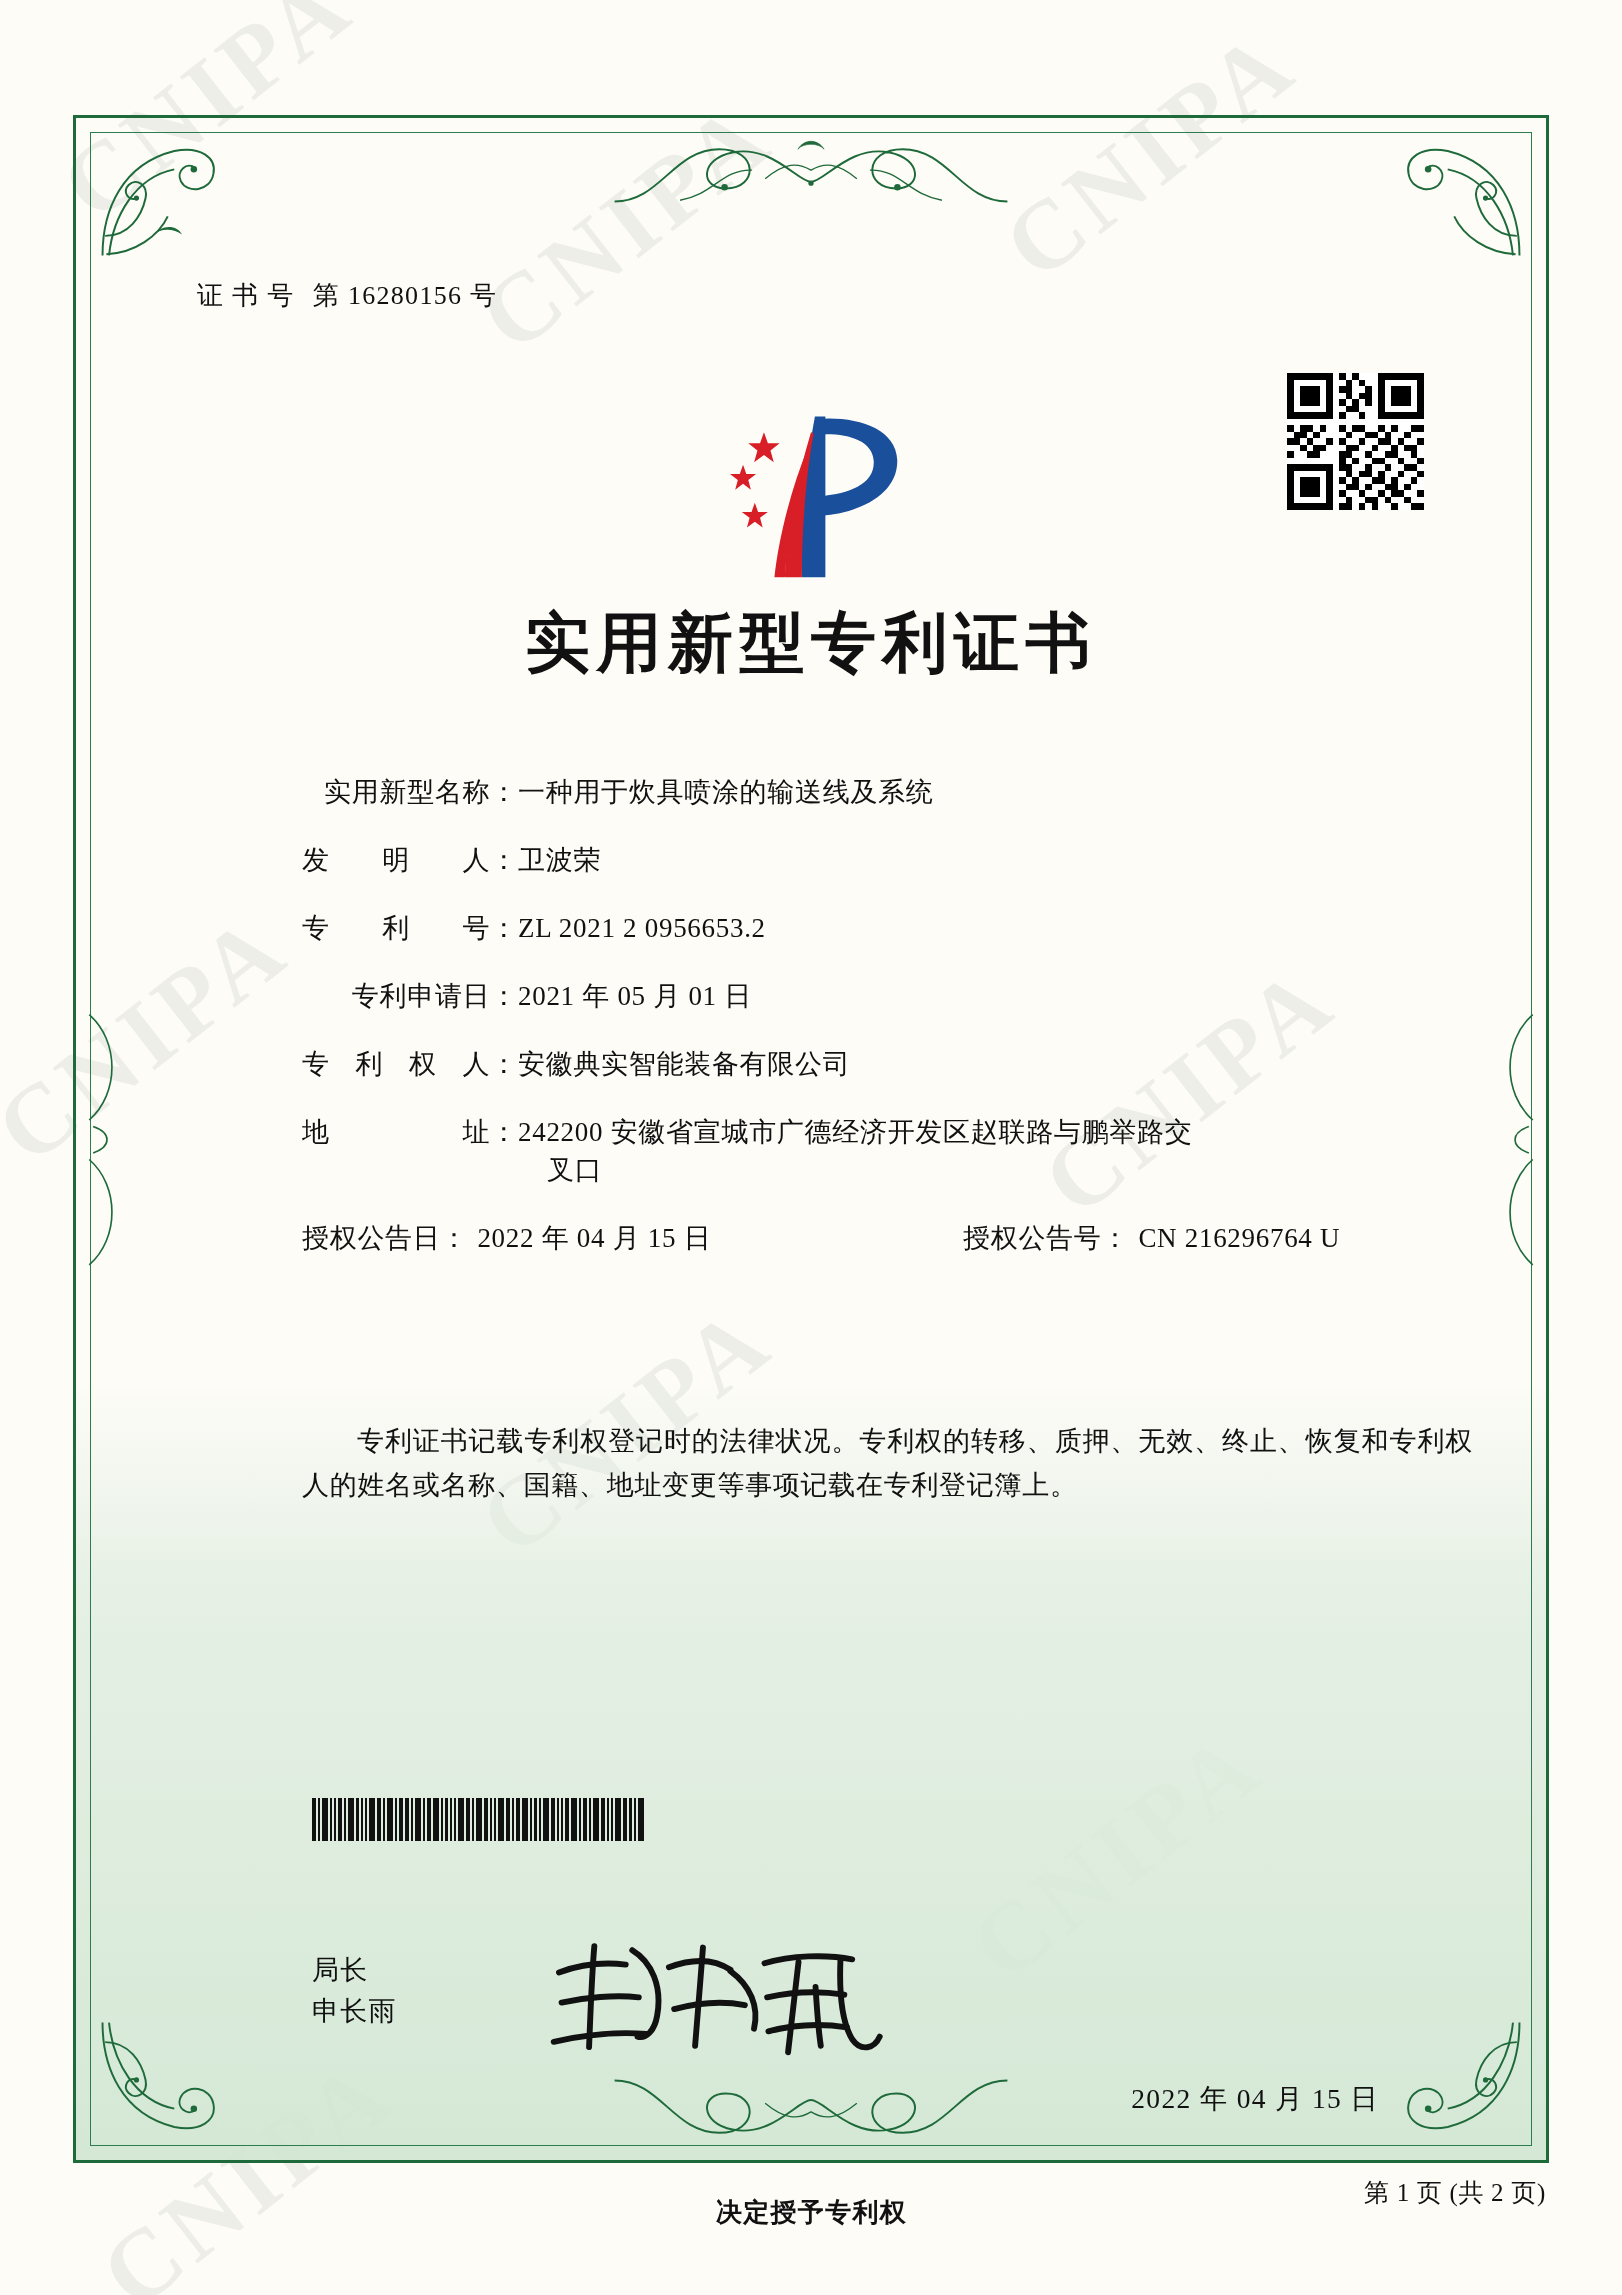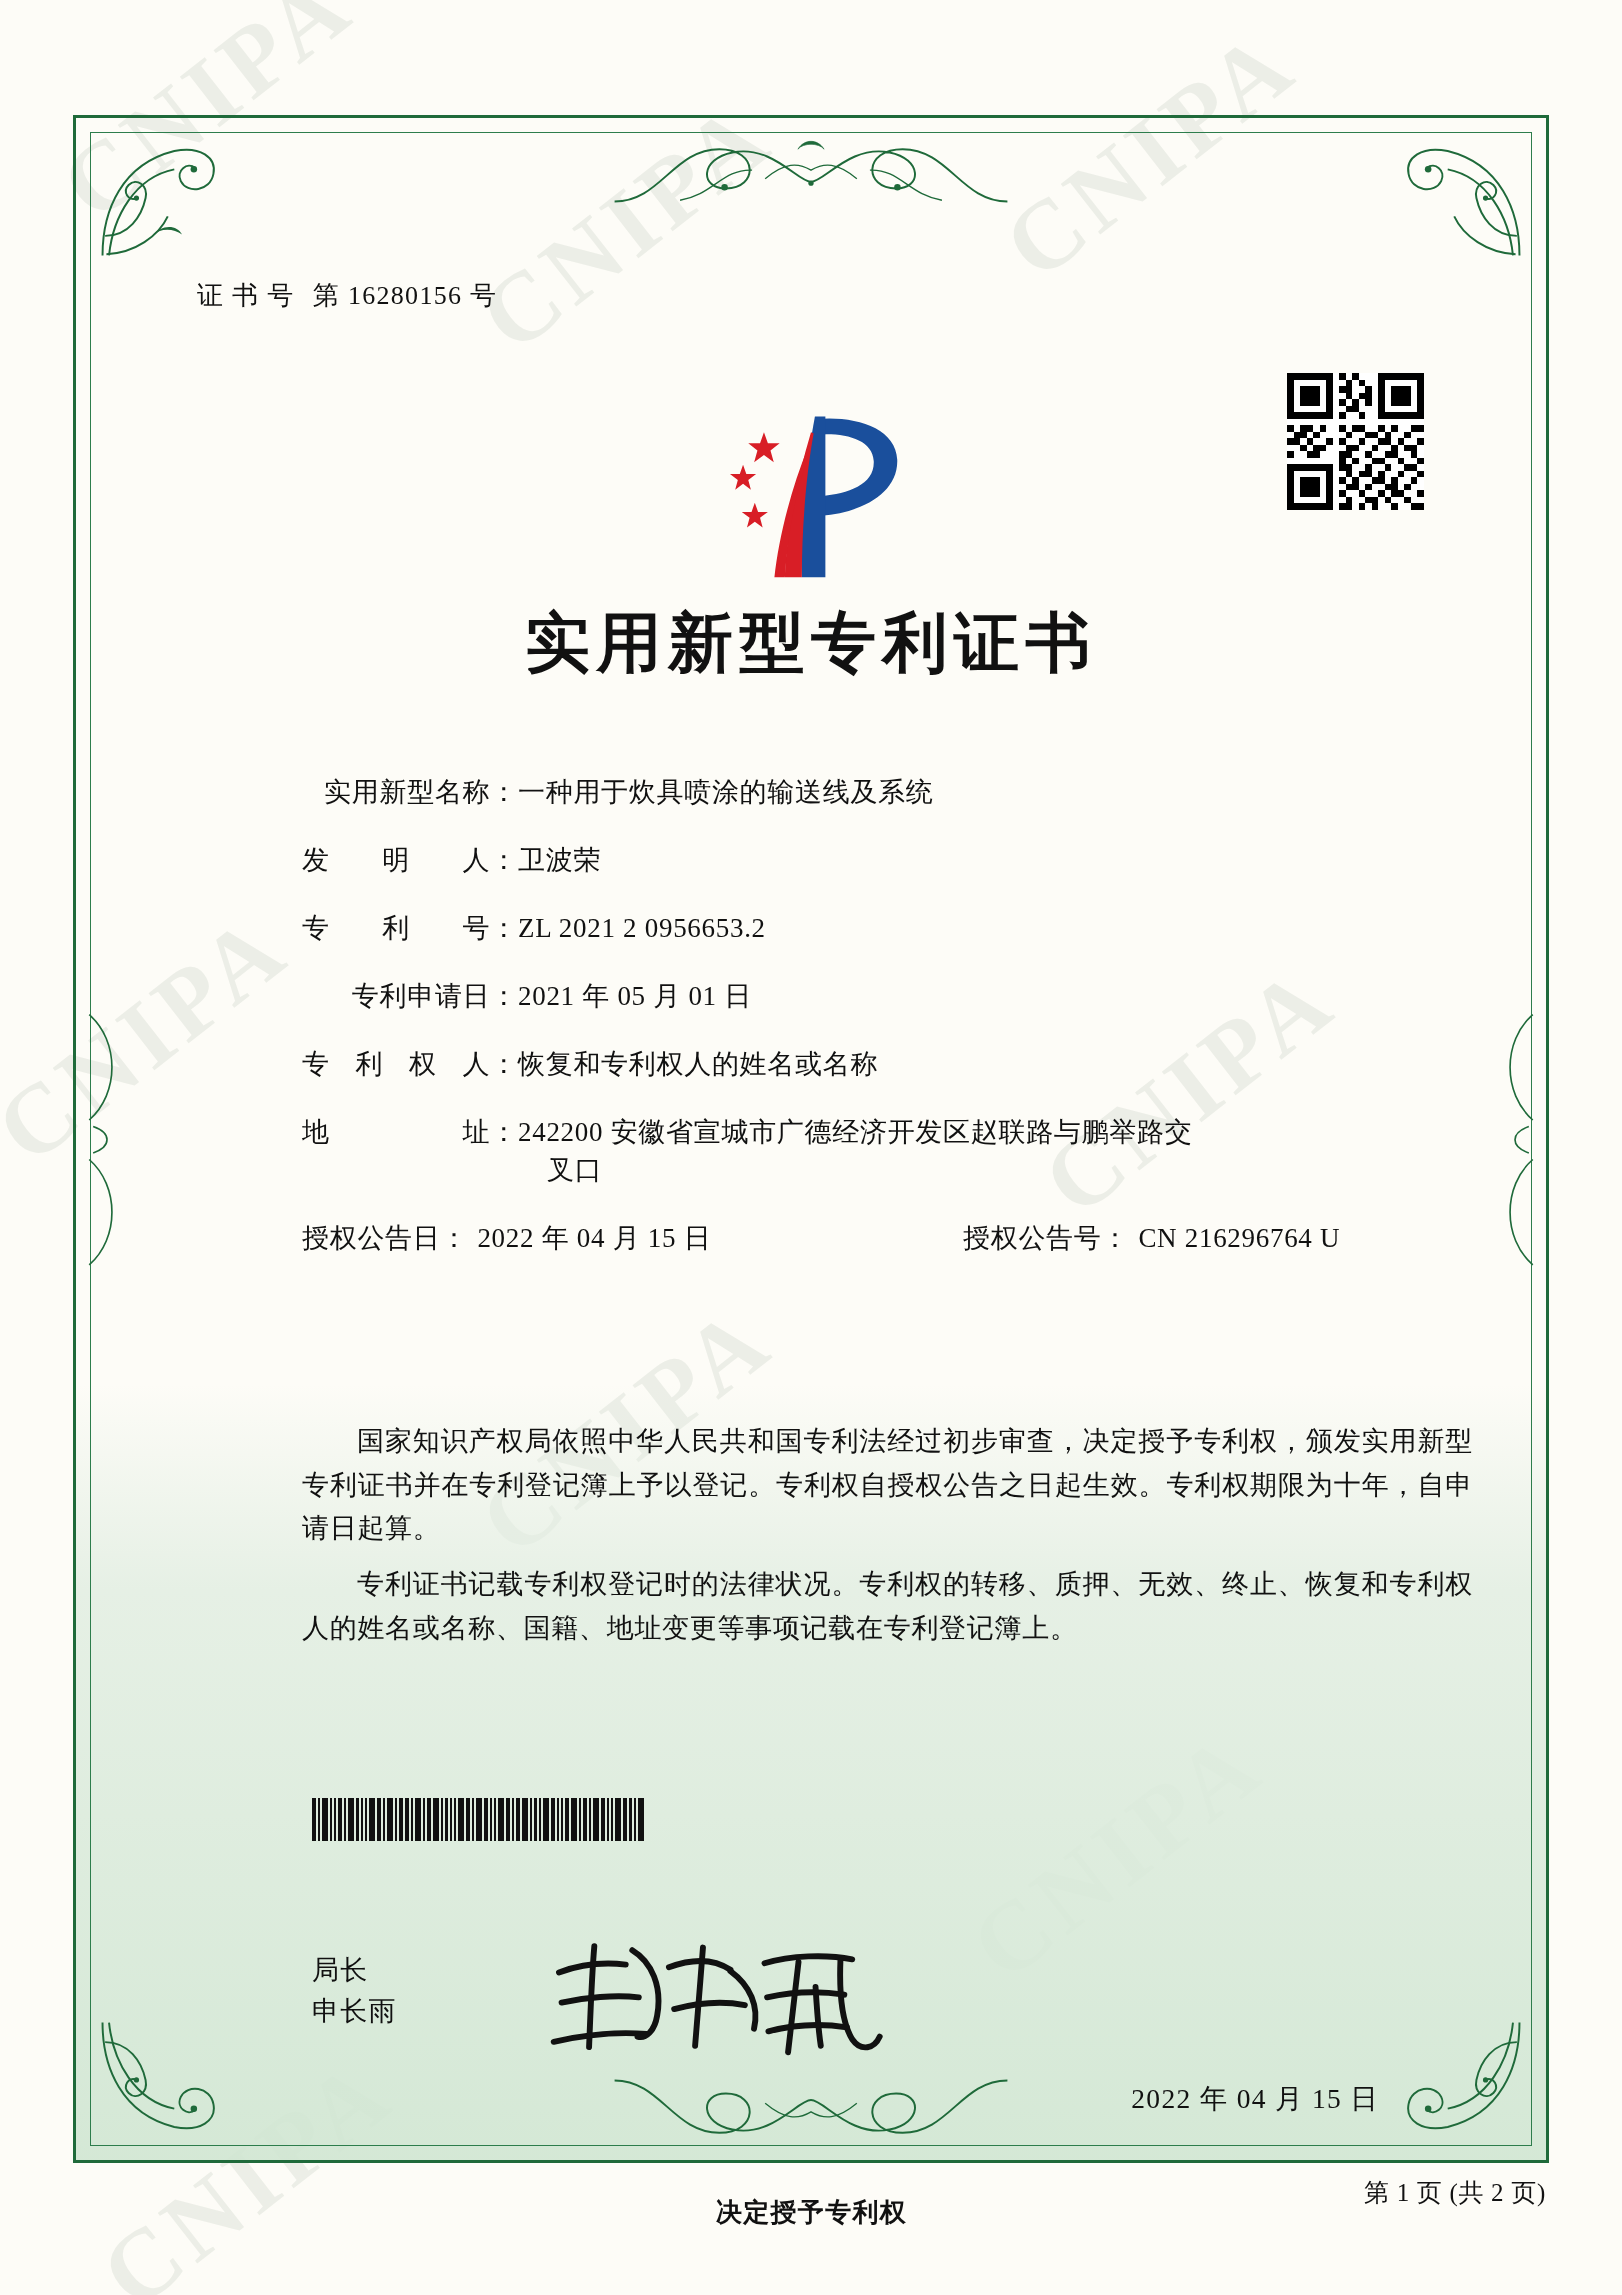--- a/index.html
+++ b/index.html
@@ -538,21 +538,21 @@
         <div class="field-value">2021 年 05 月 01 日</div>
       </div>
 
       <div class="field-row">
         <div class="field-label spread">
           <span>专</span>
           <span>利</span>
           <span>权</span>
           <span>人：</span>
         </div>
-        <div class="field-value">恢复和专利权人的姓名或名称</div>
+        <div class="field-value">安徽典实智能装备有限公司</div>
       </div>
 
       <div class="field-row">
         <div class="field-label spread">
           <span>地</span>
           <span>址：</span>
         </div>
         <div class="field-value">
           <span>242200 安徽省宣城市广德经济开发区赵联路与鹏举路交</span>
           <span class="line2">叉口</span>
@@ -565,21 +565,20 @@
           <span class="val">2022 年 04 月 15 日</span>
         </div>
         <div class="right-part">
           <span class="lbl">授权公告号：</span>
           <span class="val">CN 216296764 U</span>
         </div>
       </div>
     </div>
 
     <div class="paragraphs">
-      <p>国家知识产权局依照中华人民共和国专利法经过初步审查，决定授予专利权，颁发实用新型专利证书并在专利登记簿上予以登记。专利权自授权公告之日起生效。专利权期限为十年，自申请日起算。</p>
       <p>专利证书记载专利权登记时的法律状况。专利权的转移、质押、无效、终止、恢复和专利权人的姓名或名称、国籍、地址变更等事项记载在专利登记簿上。</p>
     </div>
 
     <div class="barcode">
       <div class="bar" style="width:3.9px;height:43px"></div>
         <div class="bar" style="width:2px;height:43px"></div>
       <div class="bar" style="width:5.9px;height:43px"></div>
         <div class="bar" style="width:2px;height:43px"></div>
       <div class="bar" style="width:2px;height:43px"></div>
         <div class="bar" style="width:3.9px;height:43px"></div>

